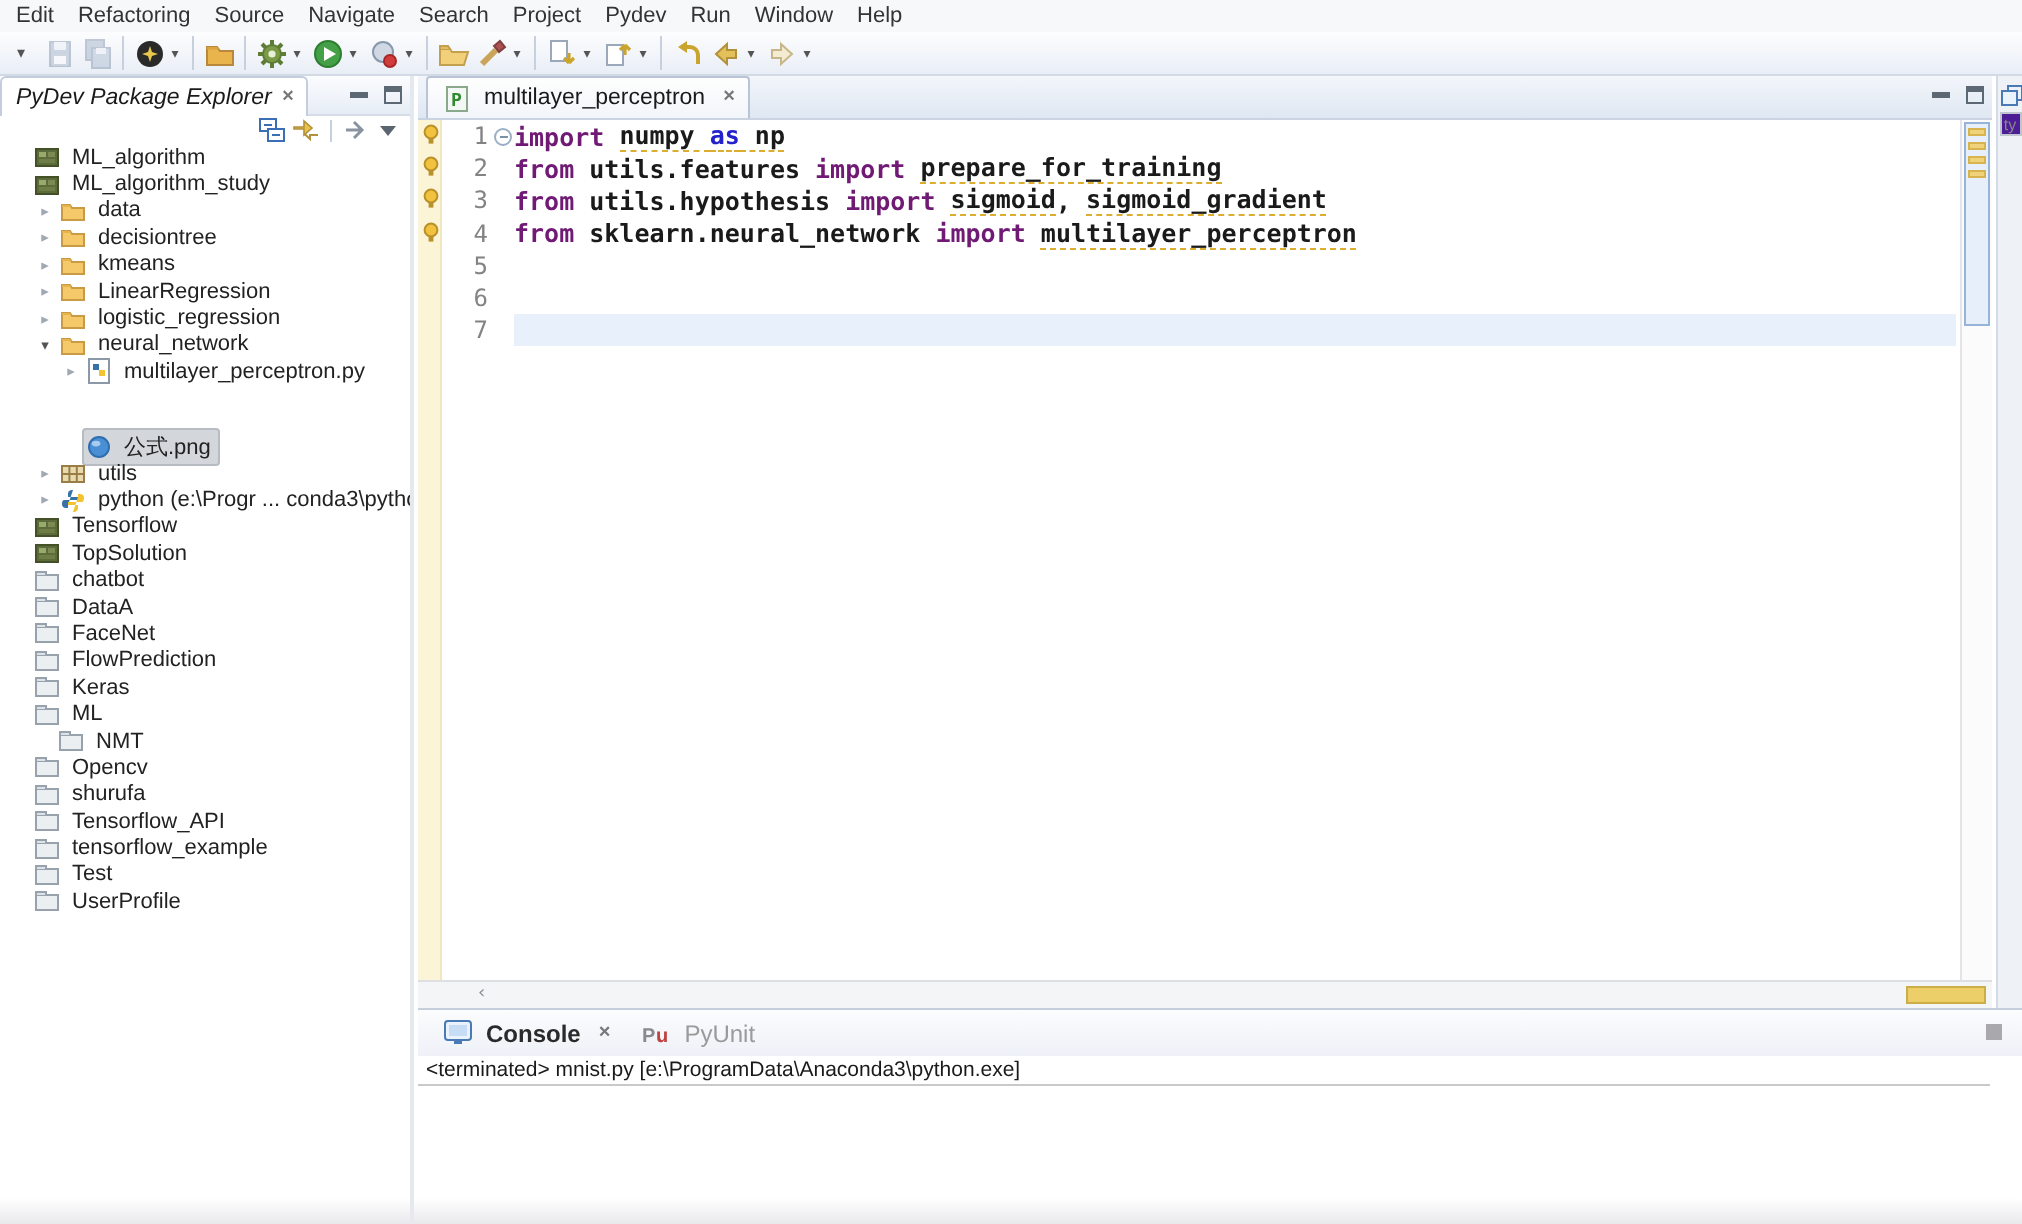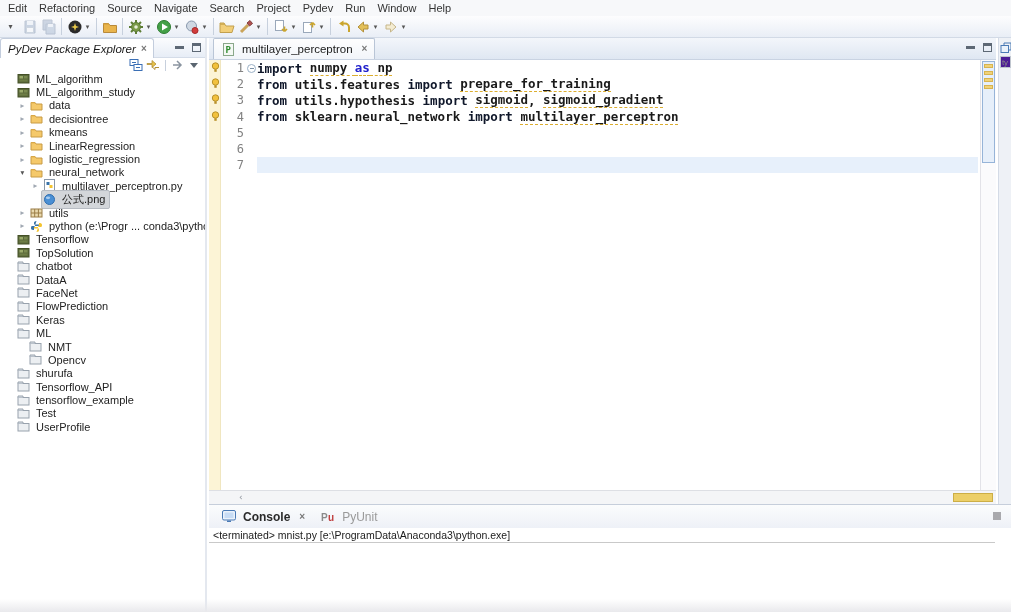--- a/index.html
+++ b/index.html
@@ -67,21 +67,21 @@
     background:#fcf4d6; border-right:1px solid #f0e6c0; }
   .code-row { display:flex; align-items:center; height:16.2px; margin-right:18px;
     font-family:"DejaVu Sans Mono", monospace; font-size:12.5px; font-weight:600; position:relative; }
   .gut { width:13px; flex:none; display:flex; align-items:center; justify-content:center; z-index:2; }
   .lnum { width:24px; flex:none; text-align:right; padding-right:2px; color:#838383;
     font-weight:400; font-size:12px; }
   .fold-col { width:11px; flex:none; display:flex; align-items:center; justify-content:center; }
   .fold-m { width:9px; height:9px; border:1px solid #9ab0c6; border-radius:50%; position:relative; background:#fff; }
   .fold-m::after { content:""; position:absolute; left:1.5px; right:1.5px; top:3px; height:1px; background:#7a90a6; }
   .ctext { flex:1; white-space:pre; color:#1a1a1a; height:100%; display:flex; align-items:center; }
-  .kw { color:#0f172a; }
+  .kw { color:#701a75; }
   .warn { border-bottom:1px dashed #dcae30; }
   .kw-warn { color:#2222cc; border-bottom:1px dashed #dcae30; }
   .code-row.current .ctext { background:#e7f0fb; }
 
   .ruler { position:absolute; top:0; right:0; width:16px; height:100%;
     background:#fbfbfc; border-left:1px solid #e3e3e8; }
   .ruler-mark { position:absolute; left:3px; width:9px; height:3.5px; background:#efd27a; border:1px solid #d8b44e; }
   .ruler-thumb { position:absolute; left:1px; right:1px; top:1px; height:102px;
     border:1px solid #96b4d8; background:rgba(213,230,248,.55); }
 
@@ -417,21 +417,21 @@
           <span class="t-icon">
             <svg width="13" height="13">
               <rect x="1.5" y="0.5" width="10" height="12" fill="#fff" stroke="#8a98a8"></rect>
               <rect x="3.5" y="3" width="3" height="3" fill="#3873a8"></rect>
               <rect x="6.5" y="6" width="3" height="3" fill="#f4c430"></rect>
             </svg>
           </span>
           <span class="t-label">multilayer_perceptron.py</span>
         </span>
       </div>
-      <div class="tree-row selected" style="padding-left: 30px;">
+      <div class="tree-row selected" style="padding-left: 30px; margin-top: 24px;">
         <span class="arrow"></span>
         <span class="sel-wrap">
           <span class="t-icon">
             <svg width="13" height="13">
               <circle cx="6.5" cy="6.5" r="5" fill="#4a8fd4" stroke="#2f6eb0"></circle>
               <ellipse cx="5" cy="4.8" rx="2.2" ry="1.4" fill="#a8ccf0"></ellipse>
             </svg>
           </span>
           <span class="t-label">公式.png</span>
         </span>
@@ -567,21 +567,21 @@
         <span class="sel-wrap">
           <span class="t-icon">
             <svg width="13" height="13">
               <rect x="1" y="3.5" width="11" height="7.5" fill="#eceff2" stroke="#98a2ad"></rect>
               <path d="M1 3.5V2h5v1.5" fill="#dde2e8" stroke="#98a2ad"></path>
             </svg>
           </span>
           <span class="t-label">NMT</span>
         </span>
       </div>
-      <div class="tree-row" style="padding-left: 16px; align-items: center;">
+      <div class="tree-row" style="padding-left: 4px; align-items: center;">
         <span class="arrow"></span>
         <span class="sel-wrap">
           <span class="t-icon">
             <svg width="13" height="13">
               <rect x="1" y="3.5" width="11" height="7.5" fill="#eceff2" stroke="#98a2ad"></rect>
               <path d="M1 3.5V2h5v1.5" fill="#dde2e8" stroke="#98a2ad"></path>
             </svg>
           </span>
           <span class="t-label">Opencv</span>
         </span>

